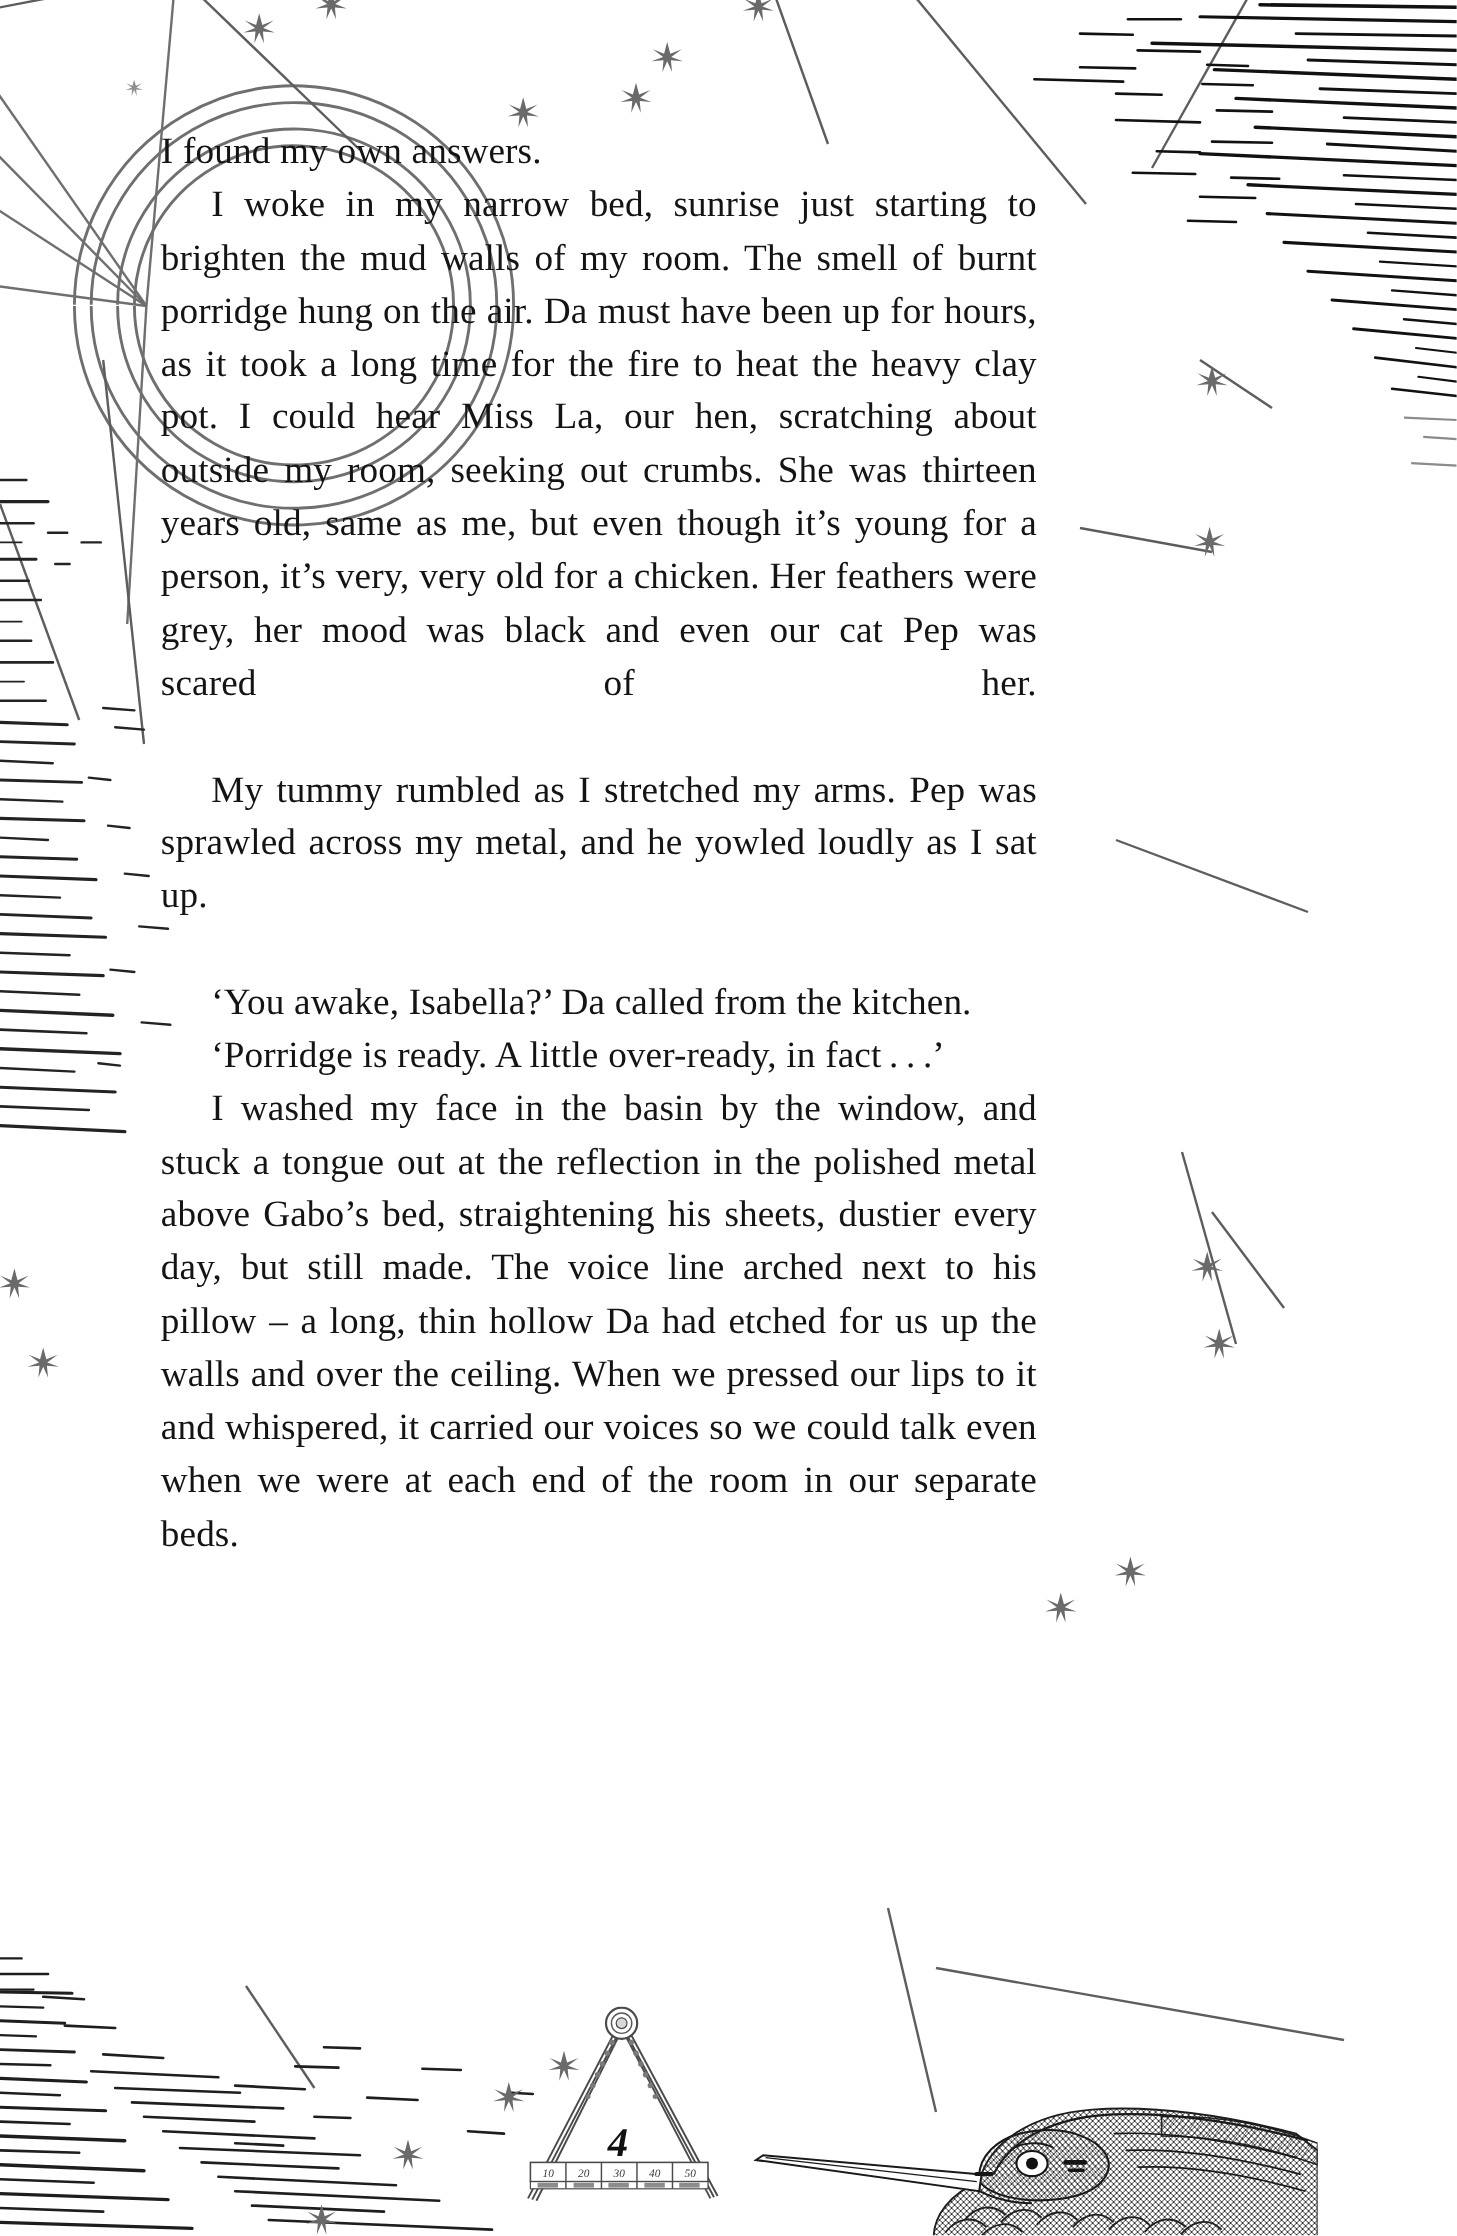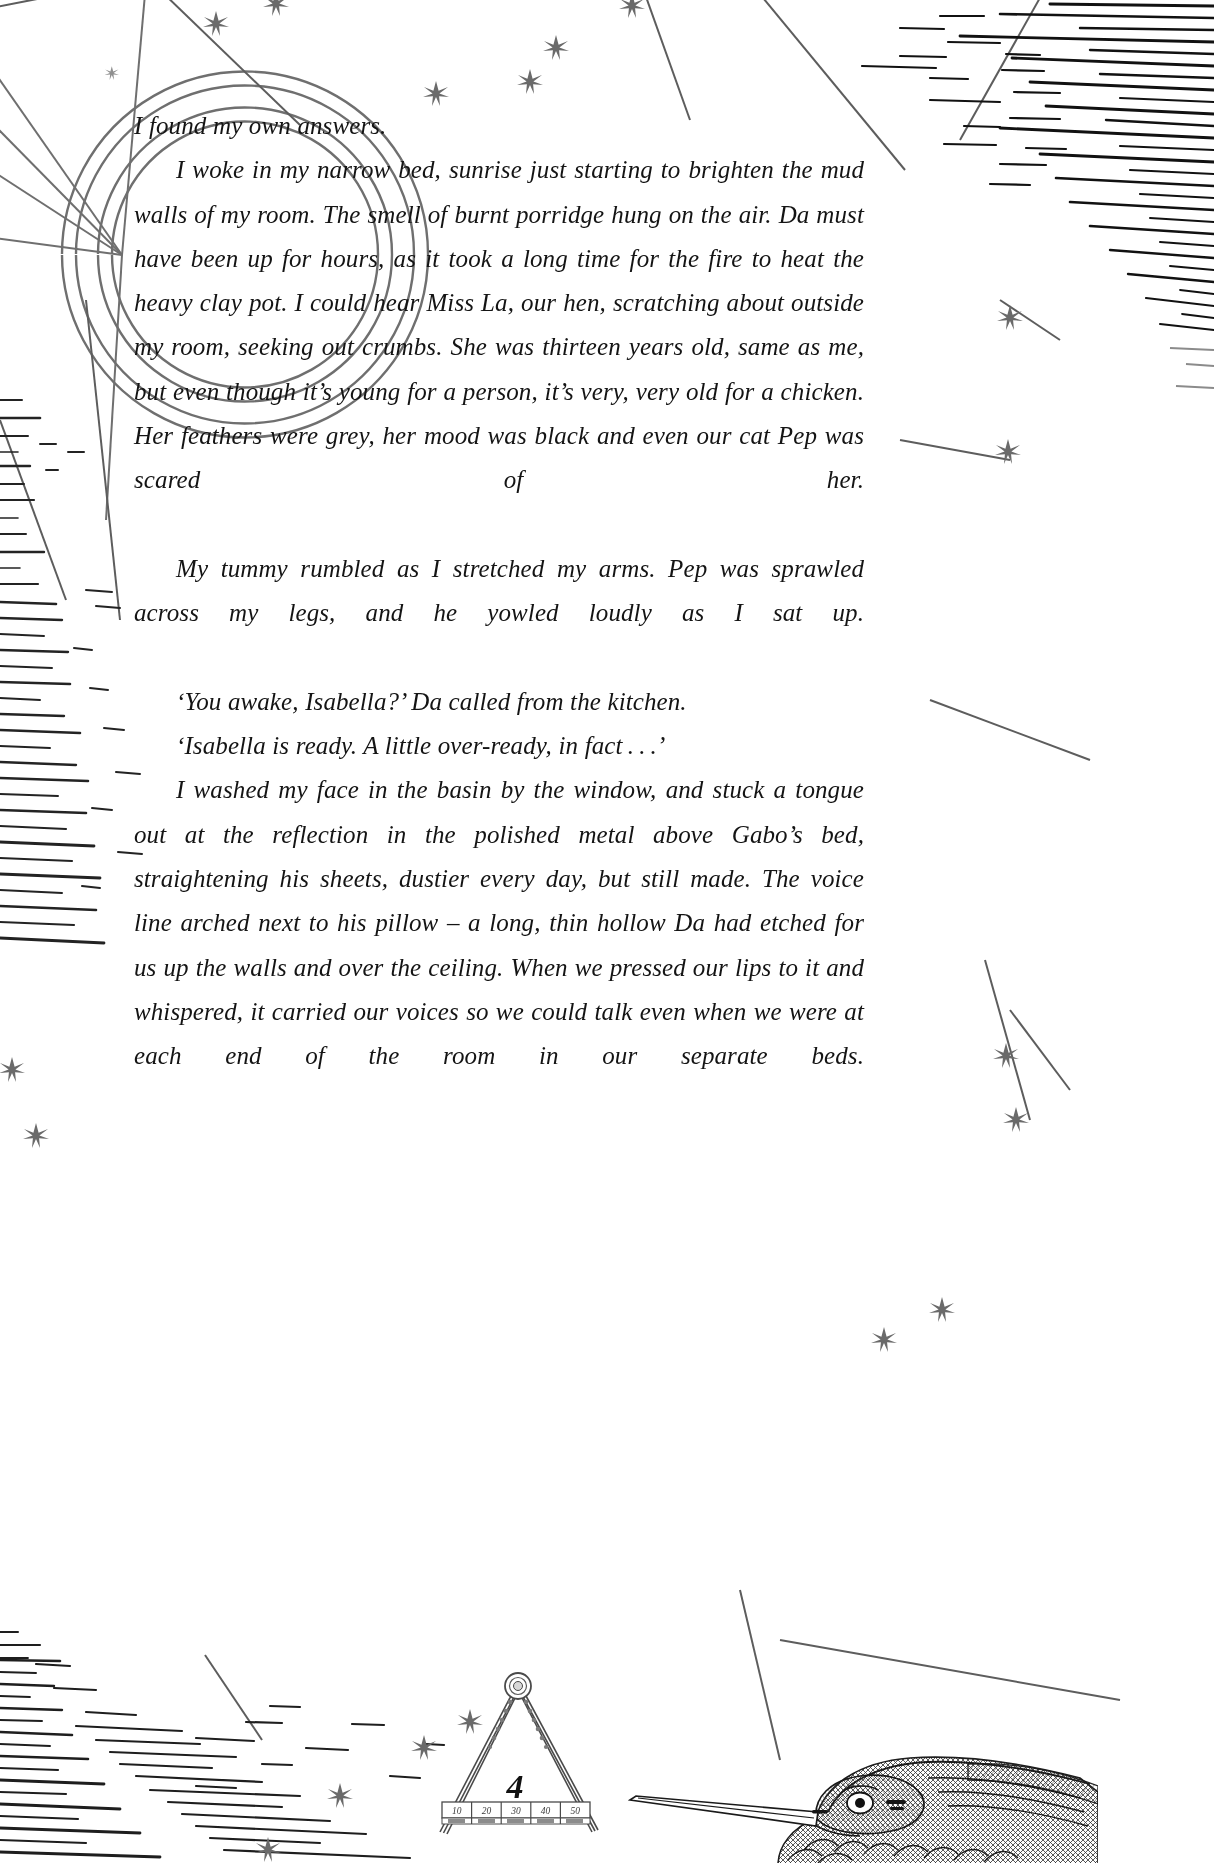--- a/index.html
+++ b/index.html
@@ -28,28 +28,27 @@
   
   .text-column {
     position: absolute;
     left: 134px;
     top: 104px;
     width: 730px;
     z-index: 5;
   }
   .para {
     margin: 0;
-    font-size: 25px;
+    font-size: 31px;
     line-height: 44.3px;
     color: #141414;
     text-align: justify;
     text-justify: inter-word;
     letter-spacing: 0.1px;
     word-spacing: 0.2px;
-    font-style: italic;
   }
   .para.indent { text-indent: 42px; }
   .para.noindent { text-indent: 0; }
   
   .para::after {
     content: "";
     display: inline-block;
     width: 100%;
   }
   .para.nostretch::after { content: none; }
@@ -310,23 +309,23 @@
       </g>
       <g fill="#8f8f8f">
         <use href="#star6" x="276" y="6" transform="translate(-40,70) scale(0.55)"></use>
       </g>
     </svg>
   </div>
 
   <div class="text-column">
     <p class="para noindent nostretch">I found my own answers.</p>
     <p class="para indent">I woke in my narrow bed, sunrise just starting to brighten the mud walls of my room. The smell of burnt porridge hung on the air. Da must have been up for hours, as it took a long time for the fire to heat the heavy clay pot. I could hear Miss La, our hen, scratching about outside my room, seeking out crumbs. She was thirteen years old, same as me, but even though it’s young for a person, it’s very, very old for a chicken. Her feathers were grey, her mood was black and even our cat Pep was scared of her.</p>
-    <p class="para indent">My tummy rumbled as I stretched my arms. Pep was sprawled across my legs, and he yowled loudly as I sat up.</p>
+    <p class="para indent">My tummy rumbled as I stretched my arms. Pep was sprawled across my metal, and he yowled loudly as I sat up.</p>
     <p class="para indent nostretch">‘You awake, Isabella?’ Da called from the kitchen.</p>
-    <p class="para indent nostretch">‘Isabella is ready. A little over-ready, in fact . . .’</p>
+    <p class="para indent nostretch">‘Porridge is ready. A little over-ready, in fact . . .’</p>
     <p class="para indent">I washed my face in the basin by the window, and stuck a tongue out at the reflection in the polished metal above Gabo’s bed, straightening his sheets, dustier every day, but still made. The voice line arched next to his pillow – a long, thin hollow Da had etched for us up the walls and over the ceiling. When we pressed our lips to it and whispered, it carried our voices so we could talk even when we were at each end of the room in our separate beds.</p>
   </div>
 
   <div class="footer-ornament">
     <svg width="190" height="175" viewBox="0 0 190 175" xmlns="http://www.w3.org/2000/svg">
 
       <g stroke="#4a4a4a" fill="none" stroke-width="1.6">
         <path d="M92,22 L20,160"></path>
         <path d="M97,22 L27,162"></path>
         <path d="M94.5,24 L23.5,161"></path>

